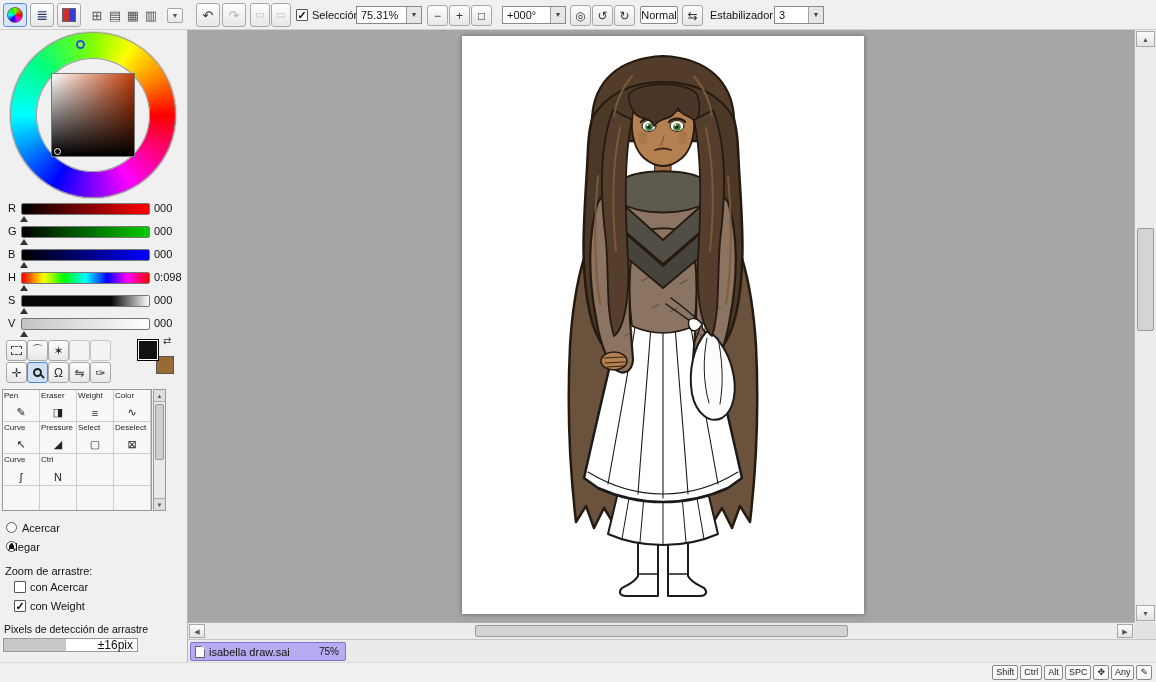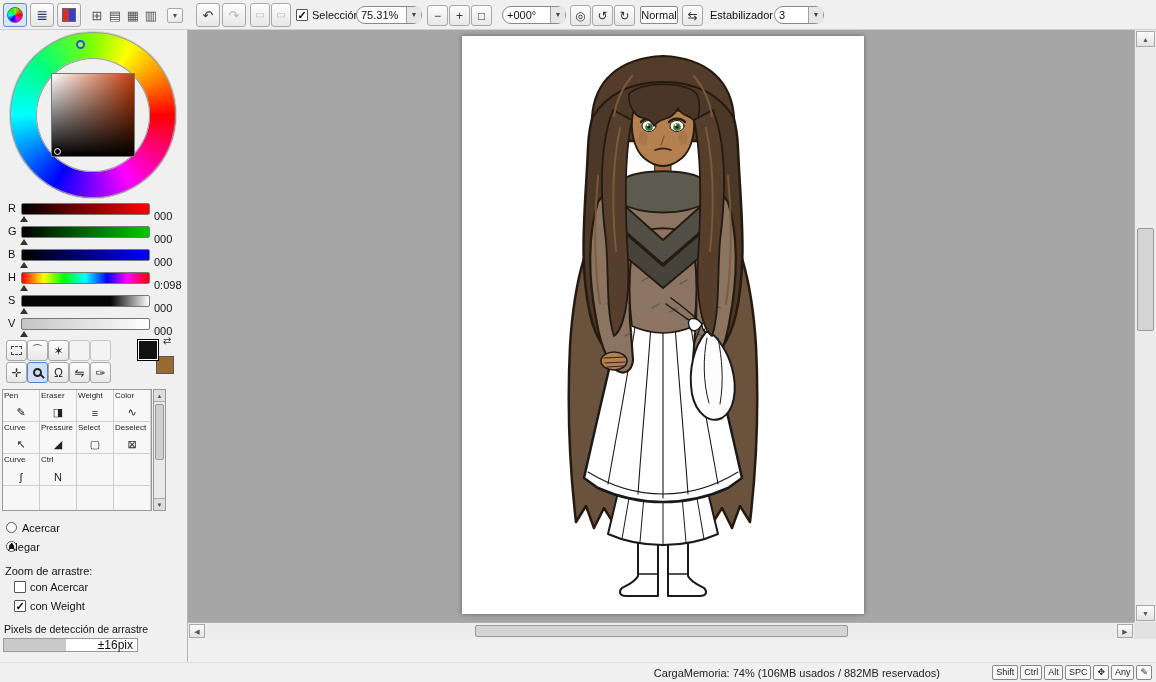--- a/index.html
+++ b/index.html
@@ -17,21 +17,21 @@
   .tb-mini { position:absolute; top:8px; width:16px; height:15px; border:1px solid #a8a8a8; border-radius:2px; background:linear-gradient(#fdfdfd,#e7e7e7);
              display:flex; align-items:center; justify-content:center; font-size:7px; color:#555; }
   .gly { font-size:13px; color:#333; line-height:1; }
   .gly.navy { color:#2a3a66; font-size:14px; }
   .i-wheel { width:16px; height:16px; border-radius:50%;
              background:conic-gradient(#80ff00,#f00 25%,#f0f 42%,#00f 58%,#0ff 75%,#0f0 92%,#80ff00); border:1px solid #666; }
   .i-rgb { width:14px; height:14px; border:1px solid #666; background:linear-gradient(to right,#d03030 50%,#3040d0 50%); }
   .tb-label { position:absolute; top:9px; font-size:11px; color:#111; }
   .cbx { position:absolute; width:12px; height:12px; border:1px solid #555; background:#fff; border-radius:1px; text-align:center; }
   .cbx .mk { font-size:11px; font-weight:bold; line-height:10px; color:#111; display:block; }
-  .combo { position:absolute; top:6px; height:18px; border:1px solid #8a8a8a; background:#fff; border-radius:9px; }
+  .combo { position:absolute; top:6px; height:18px; border:1px solid #8a8a8a; background:#fff; border-radius:0; }
   .combo-val { position:absolute; left:4px; top:2px; font-size:11px; }
   .combo-arrow { position:absolute; right:0; top:0; width:15px; height:16px; background:#e6e6e6; border-left:1px solid #a0a0a0;
                  font-size:7px; color:#444; text-align:center; line-height:16px; }
   .sq-btn { position:absolute; top:5px; width:21px; height:21px; border:1px solid #a8a8a8; border-radius:3px;
             background:linear-gradient(#fdfdfd,#e7e7e7); display:flex; align-items:center; justify-content:center; font-size:12px; color:#333; }
   .normal-btn { position:absolute; left:640px; top:6px; width:38px; height:18px; border:1px solid #8a8a8a; border-radius:2px;
                 background:#fff; text-align:center; line-height:16px; font-size:11px; }
 
   
   .left-panel { position:absolute; left:0; top:30px; width:188px; height:652px; background:#f0f0f0; border-right:1px solid #b5b5b5; }
@@ -42,21 +42,21 @@
   .ring-hole { position:absolute; left:26px; top:26px; width:114px; height:114px; border-radius:50%; background:#f0f0f0; box-shadow:0 0 0 1px #9a9a9a inset; }
   .sv-box { position:absolute; left:41px; top:41px; width:84px; height:84px; border:1px solid #777;
             background:linear-gradient(to bottom, rgba(0,0,0,0), #000), linear-gradient(to right, #fff, #c23c08); }
   .ring-marker { position:absolute; left:66px; top:8px; width:9px; height:9px; border:2px solid #2c55c8; border-radius:50%; background:rgba(255,255,255,.25); }
   .sv-marker { position:absolute; left:44px; top:116px; width:7px; height:7px; border-radius:50%; border:1px solid #fff; box-shadow:0 0 0 1px #000; }
 
   .srow { position:absolute; left:0; width:188px; height:22px; }
   .slabel { position:absolute; left:8px; top:0; font-size:11px; }
   .sbar { position:absolute; left:21px; top:1px; width:129px; height:12px; border:1px solid #777; border-radius:2px; }
   .smark { position:absolute; left:-2px; top:12px; width:0; height:0; border-left:4px solid transparent; border-right:4px solid transparent; border-bottom:6px solid #333; }
-  .sval { position:absolute; left:154px; top:0; width:34px; font-size:11px;margin-top:8px; }
+  .sval { position:absolute; left:154px; top:0; width:34px; font-size:11px; }
   .bar-r { background:linear-gradient(to right,#000,#f00); }
   .bar-g { background:linear-gradient(to right,#000,#0c0); }
   .bar-b { background:linear-gradient(to right,#000,#00f); }
   .bar-h { background:linear-gradient(to right,#f00,#ff0 17%,#0f0 33%,#0ff 50%,#00f 67%,#f0f 83%,#f00); }
   .bar-s { background:linear-gradient(to right,#060606 70%,#fff); }
   .bar-v { background:linear-gradient(to right,#c4c4c4,#fff); }
 
   .qt-btn { position:absolute; width:21px; height:21px; border:1px solid #a8a8a8; border-radius:3px;
             background:linear-gradient(#fdfdfd,#e7e7e7); display:flex; align-items:center; justify-content:center; font-size:12px; color:#333; }
   .qt-btn.selected { border-color:#4f82d6; background:#cfe0f7; }
@@ -434,23 +434,29 @@
     <div class="v-thumb"></div>
     <div class="sc-btn" style="left:1px;bottom:1px;width:19px;height:16px;font-size:7px;line-height:15px"><span>▼</span></div>
   </div>
   <div class="h-scroll">
     <div class="sc-btn" style="left:1px;top:1px;width:16px;height:14px;font-size:7px;line-height:13px"><span>◀</span></div>
     <div class="h-thumb"></div>
     <div class="sc-btn" style="right:1px;top:1px;width:16px;height:14px;font-size:7px;line-height:13px"><span>▶</span></div>
   </div>
   <div class="corner"></div>
 
+  <div class="tab-bar">
+    <div class="doc-tab">
+      <span class="file-ico"></span>
+      <span class="tab-name">isabella draw.sai</span>
+      <span class="tab-zoom">75%</span>
+    </div>
+  </div>
 
   <div class="status-bar">
-    <span class="mem-text">CargaMemoria: 74% (106MB usados / 882MB reservados)</span>
     <div class="keychips">
       <span class="chip">Shift</span>
       <span class="chip">Ctrl</span>
       <span class="chip">Alt</span>
       <span class="chip">SPC</span>
       <span class="chip">✥</span>
       <span class="chip">Any</span>
       <span class="chip">✎</span>
     </div>
   </div>

